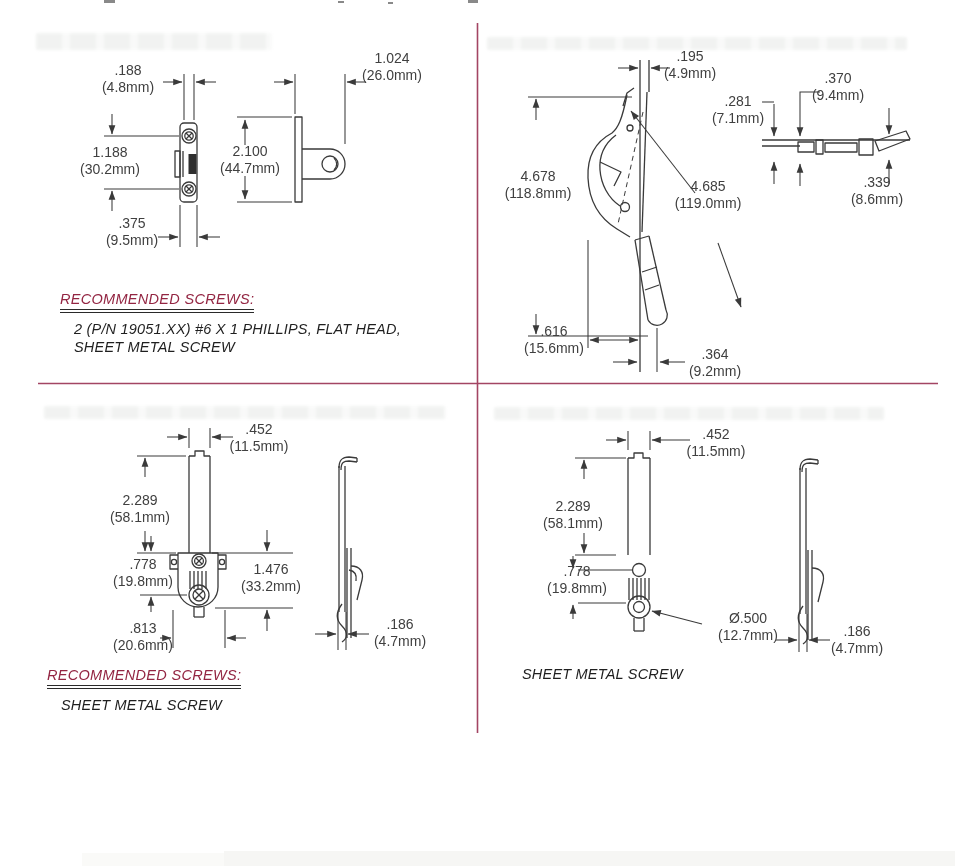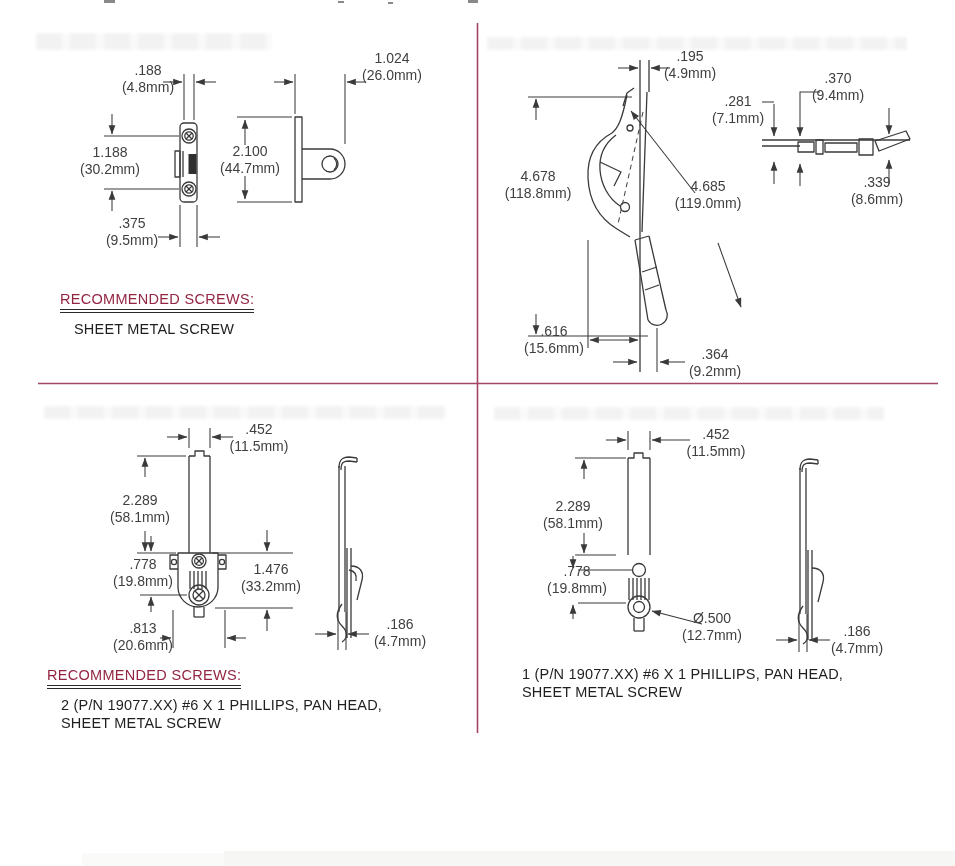--- a/index.html
+++ b/index.html
@@ -4,21 +4,21 @@
 <style>
   html,body{margin:0;padding:0;background:#ffffff;}
   #page{position:relative;width:955px;height:866px;background:#ffffff;overflow:hidden;
         font-family:"Liberation Sans",sans-serif;}
   svg{position:absolute;left:0;top:0;}
   .dim{position:absolute;transform:translateX(-50%);text-align:center;
        font-size:14px;line-height:1.18;color:#404040;white-space:nowrap;}
   .dim span{display:block;}
   .note{position:absolute;font-size:14.5px;line-height:1.15;color:#1f1f1f;letter-spacing:.2px;}
   .note span{display:block;margin-bottom:1px;}
-  .screwblock{position:absolute;color:#1f1f1f;}
+  .screwblock{position:absolute;color:#1f1f1f;font-style:italic;}
   .screwhead{display:inline-block;font-size:14.5px;letter-spacing:.3px;color:#932542;
              border-bottom:4px double #2a2a2a;padding-bottom:2px;margin-bottom:8px;}
   .screwline{font-size:14.5px;line-height:1.24;margin-left:14px;letter-spacing:.2px;}
   .ghost{position:absolute;opacity:.5;filter:blur(1.6px);border-radius:2px;
          background:repeating-linear-gradient(90deg,#e4e7e4 0 26px,#f4f5f4 26px 34px);}
   .speck{position:absolute;background:#4a4a4a;opacity:.65;}
   .botbar{position:absolute;background:#f6f6f4;}
 </style>
 </head>
 <body>
@@ -252,21 +252,21 @@
       <line x1="573" y1="556" x2="573" y2="568" marker-end="url(#ah)"></line>
       <line x1="573" y1="619" x2="573" y2="605" marker-end="url(#ah)"></line>
       <line x1="702" y1="624" x2="652" y2="611" marker-end="url(#ah)"></line>
       <line x1="799" y1="614" x2="799" y2="652"></line>
         <line x1="807" y1="614" x2="807" y2="652"></line>
       <line x1="776" y1="640" x2="797" y2="640" marker-end="url(#ah)"></line>
       <line x1="830" y1="640" x2="809" y2="640" marker-end="url(#ah)"></line>
     </g>
   </svg>
 
-  <div class="dim" style="left:148px;top:62px">
+  <div class="dim" style="left:128px;top:62px">
       <span>.188</span>
       <span>(4.8mm)</span>
     </div>
   <div class="dim" style="left:392px;top:50px">
       <span>1.024</span>
       <span>(26.0mm)</span>
     </div>
   <div class="dim" style="left:110px;top:144px">
       <span>1.188</span>
       <span>(30.2mm)</span>
@@ -344,38 +344,37 @@
       <span>(11.5mm)</span>
     </div>
   <div class="dim" style="left:573px;top:498px">
       <span>2.289</span>
       <span>(58.1mm)</span>
     </div>
   <div class="dim" style="left:577px;top:563px">
       <span>.778</span>
       <span>(19.8mm)</span>
     </div>
-  <div class="dim" style="left:712px;top:610px">
+  <div class="dim" style="left:748px;top:610px">
       <span>Ø.500</span>
       <span>(12.7mm)</span>
     </div>
   <div class="dim" style="left:857px;top:623px">
       <span>.186</span>
       <span>(4.7mm)</span>
     </div>
 
   <div class="screwblock" style="left:60px;top:290px">
     <div class="screwhead">RECOMMENDED SCREWS:</div>
+    <div class="screwline">2 (P/N 19051.XX) #6 X 1 PHILLIPS, FLAT HEAD,</div>
     <div class="screwline">SHEET METAL SCREW</div>
   </div>
 
   <div class="screwblock" style="left:47px;top:666px">
     <div class="screwhead">RECOMMENDED SCREWS:</div>
-    <div class="screwline">2 (P/N 19077.XX) #6 X 1 PHILLIPS, PAN HEAD,</div>
     <div class="screwline">SHEET METAL SCREW</div>
   </div>
 
   <div class="screwblock" style="left:508px;top:666px">
-    <div class="screwline">1 (P/N 19077.XX) #6 X 1 PHILLIPS, PAN HEAD,</div>
     <div class="screwline">SHEET METAL SCREW</div>
   </div>
 
 </div>
 
 </body></html>

